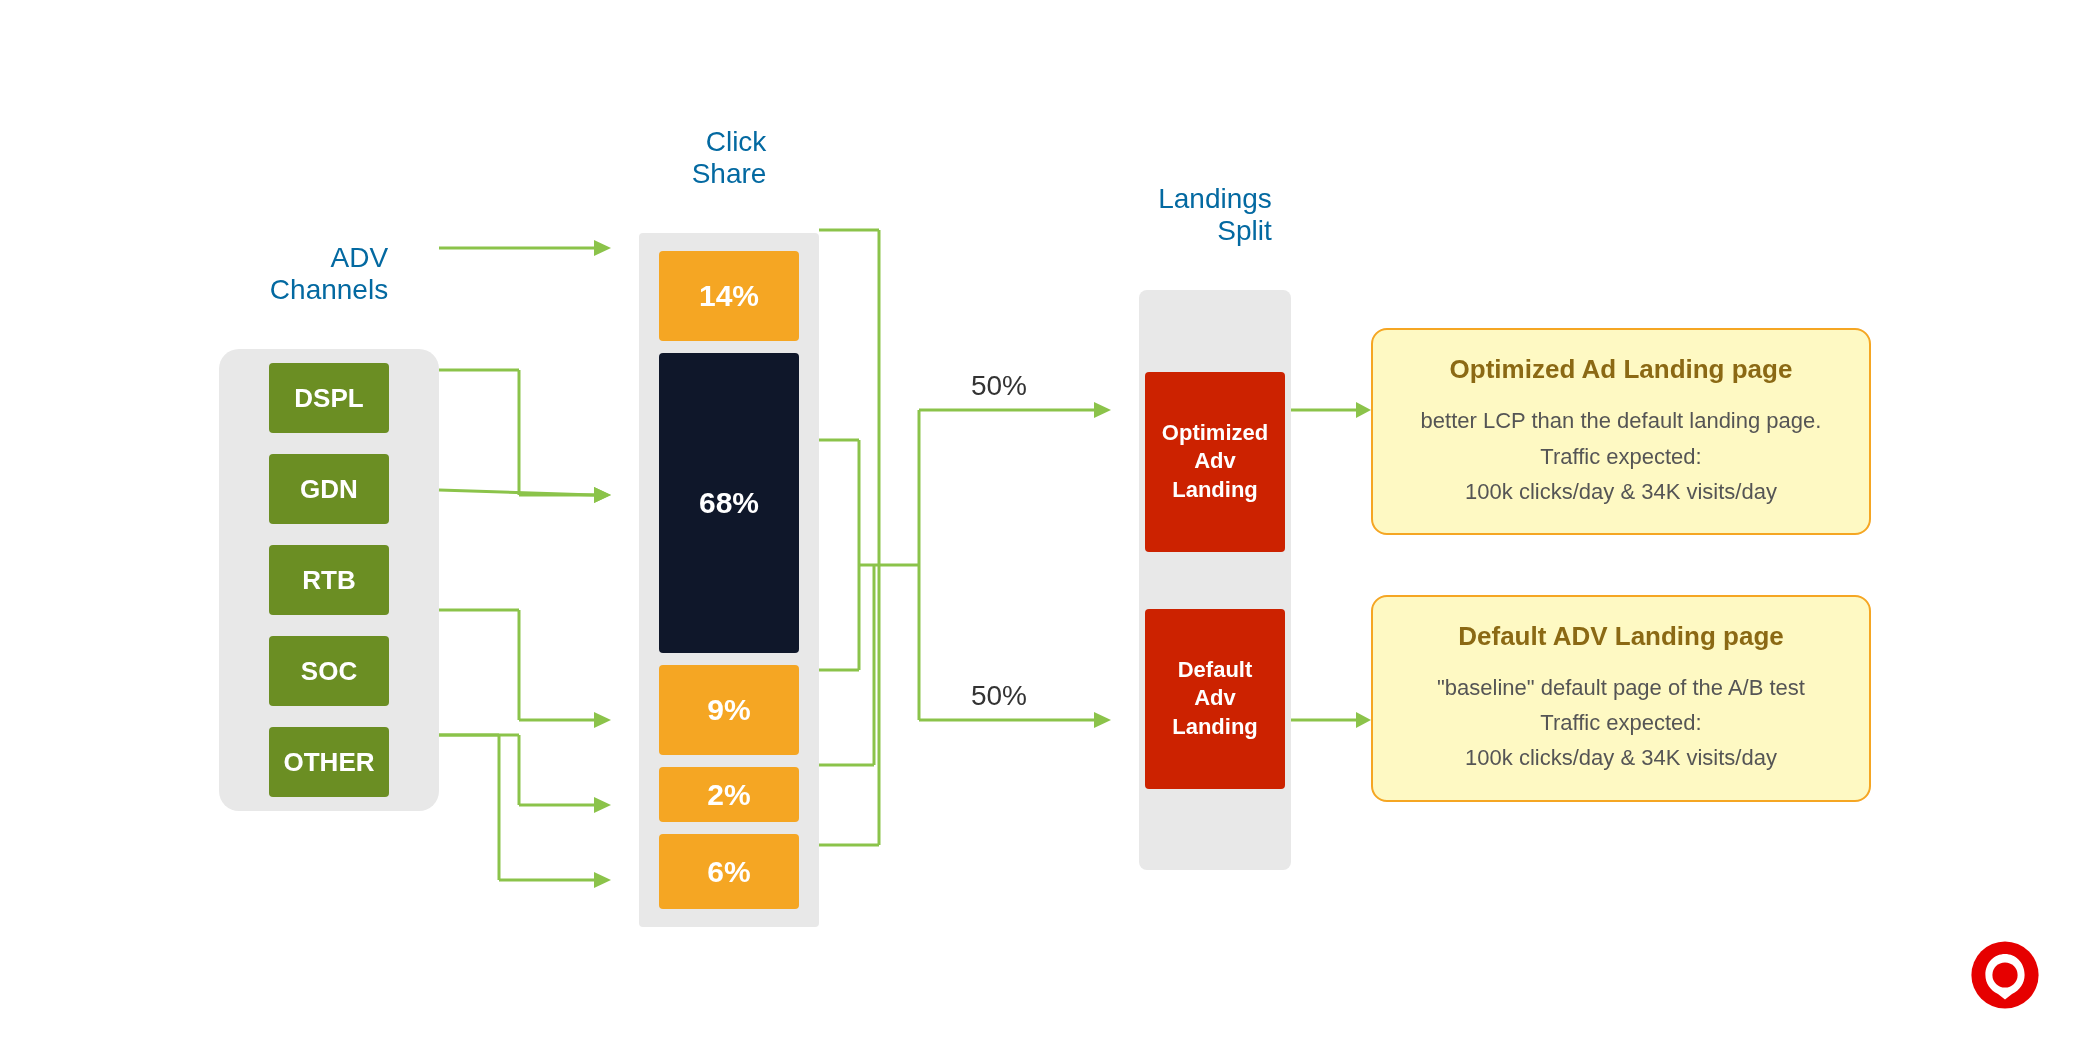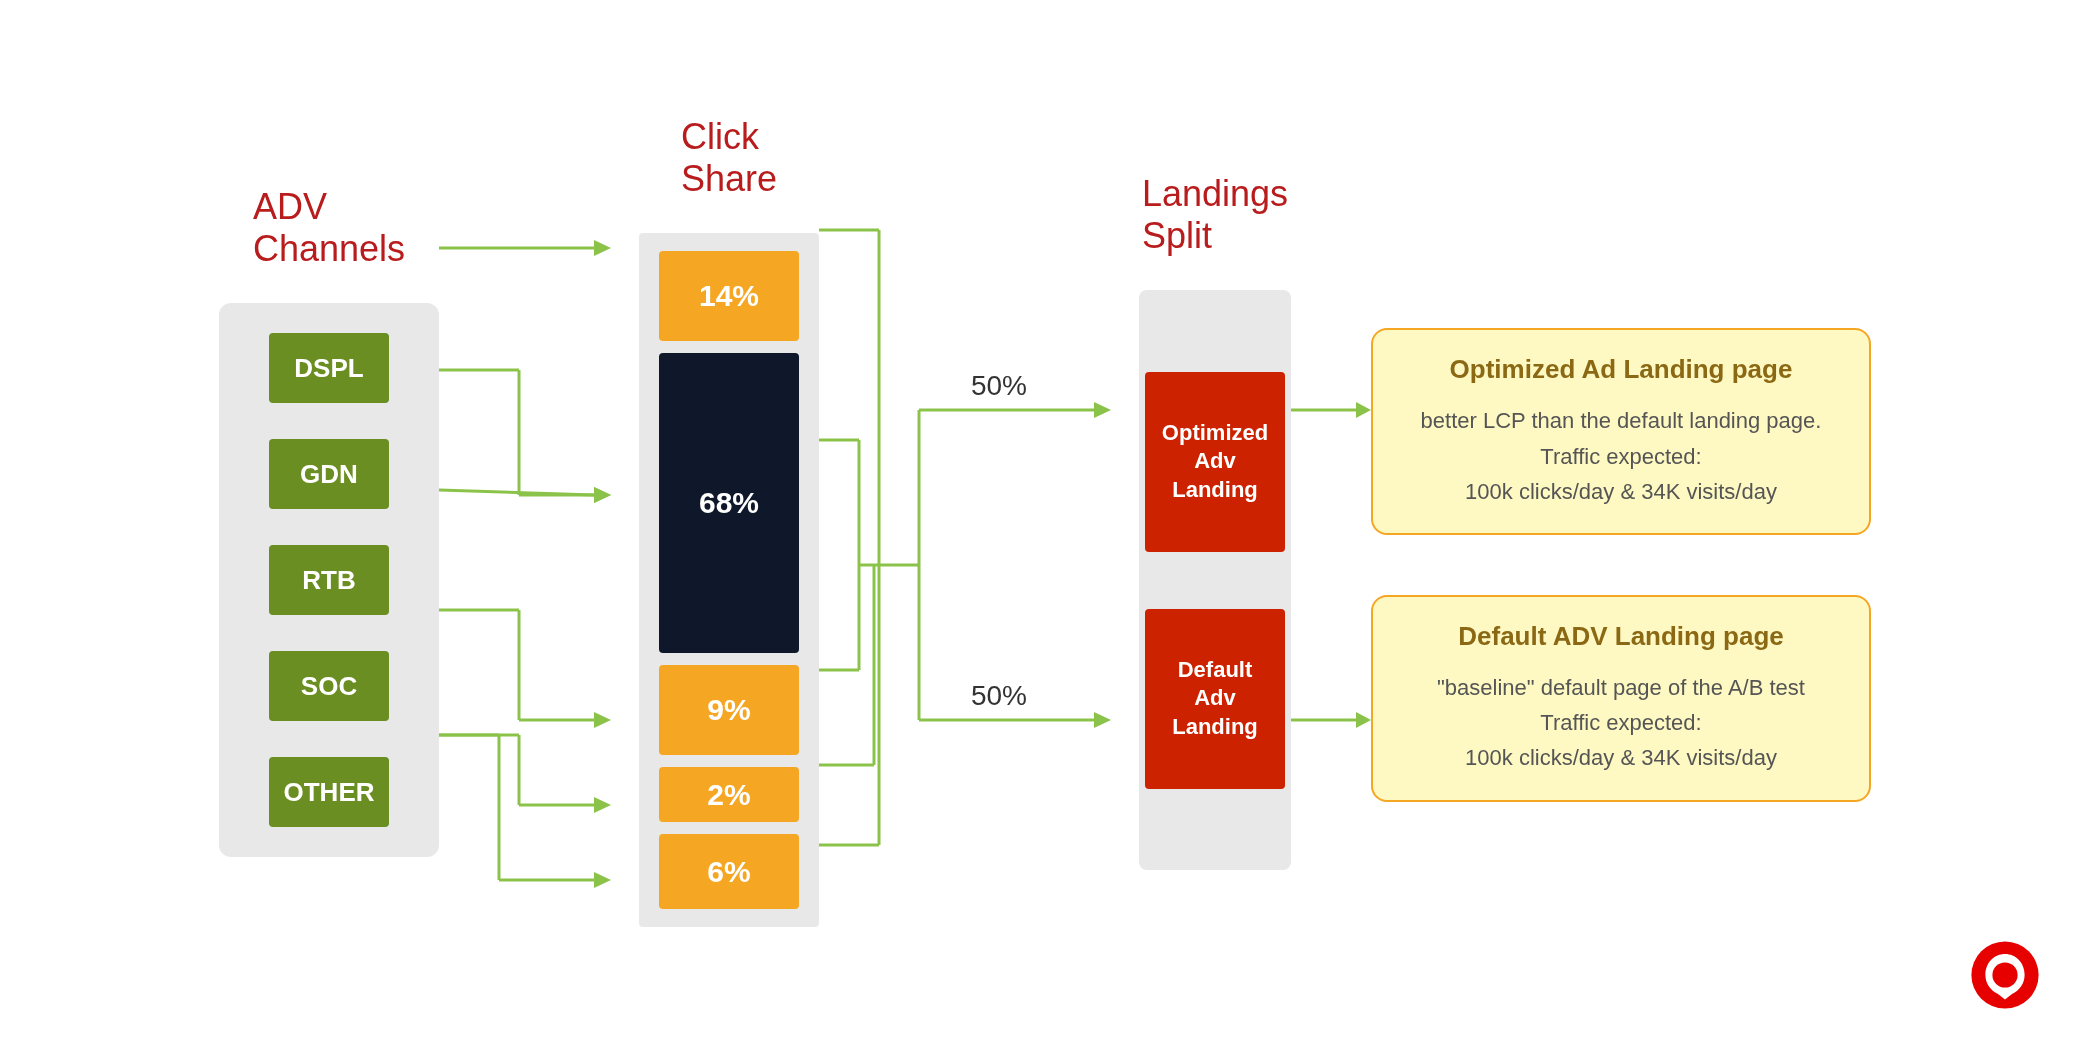--- a/index.html
+++ b/index.html
@@ -23,43 +23,43 @@
     }
 
     
     .col-section {
       display: flex;
       flex-direction: column;
       align-items: center;
     }
 
     .col-header {
-      font-size: 36px;
+      font-size: 28px;
       font-weight: normal;
-      color: #b91c1c;
-      text-align: left;
+      color: #0369a1;
+      text-align: right;
       margin-bottom: 30px;
       min-height: 90px;
       display: flex;
       align-items: center;
       justify-content: center;
     }
 
     
     .adv-section {
       width: 220px;
     }
 
     .adv-column-bg {
       background: #e8e8e8;
-      border-radius: 12px;
-      padding: 30px 20px;
-      display: flex;
-      flex-direction: column;
-      gap: 36px;
+      border-radius: 20px;
+      padding: 14px 20px;
+      display: flex;
+      flex-direction: column;
+      gap: 21px;
       align-items: center;
       width: 100%;
     }
 
     .adv-box {
       background: #6b8e23;
       color: #fff;
       font-size: 26px;
       font-weight: bold;
       text-align: center;

